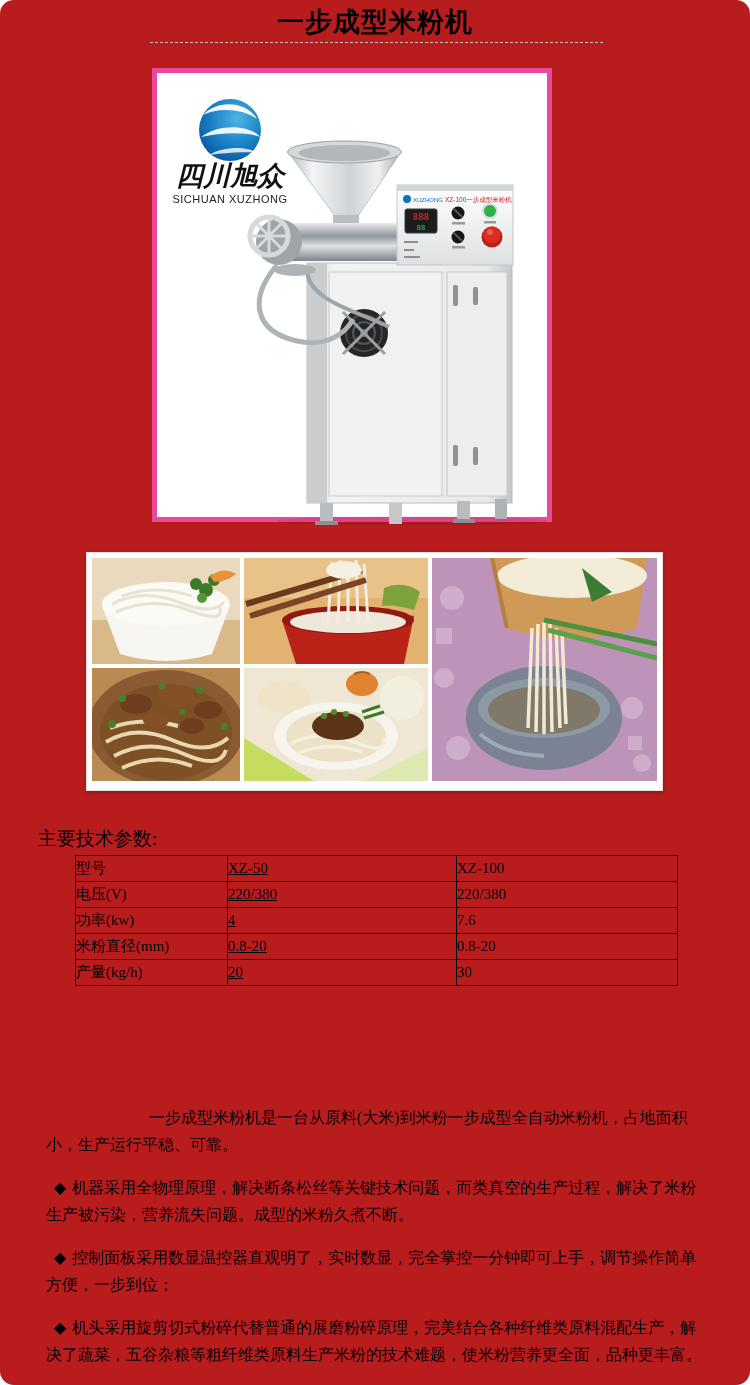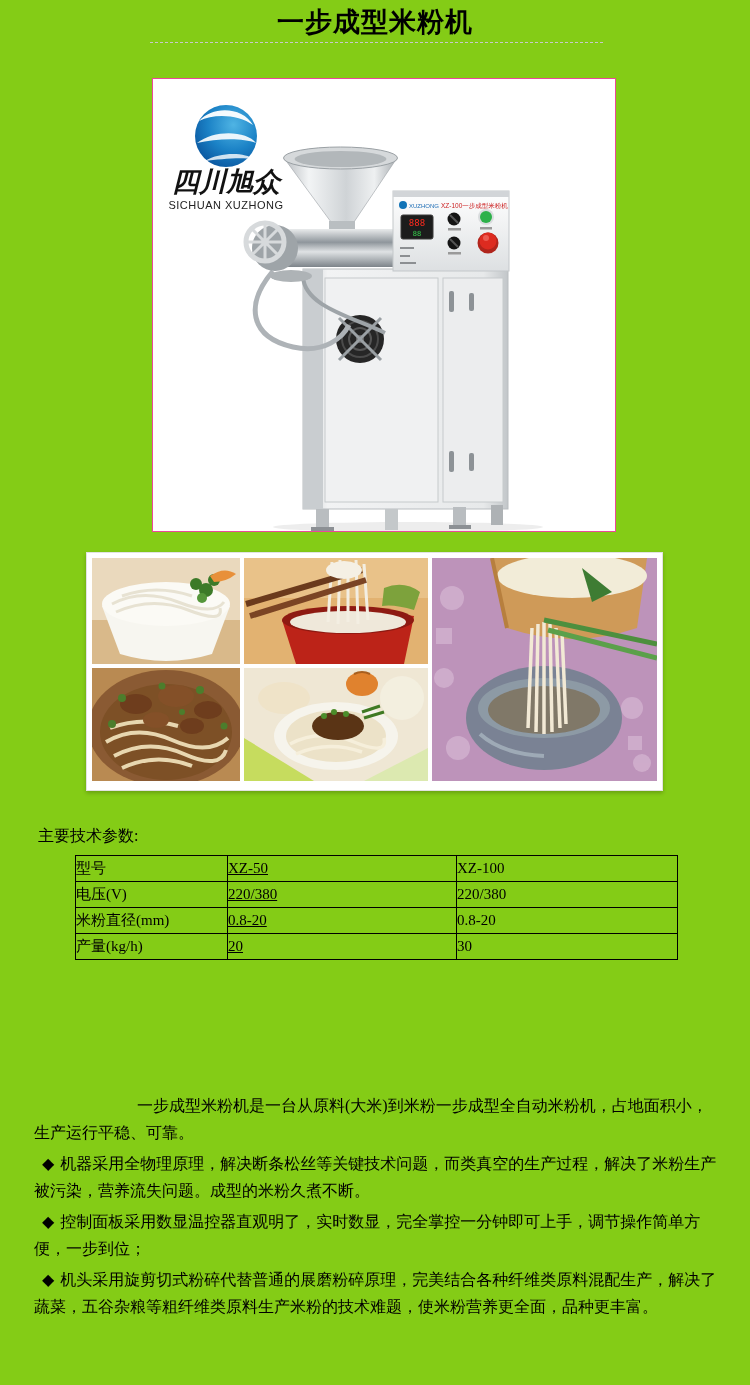--- a/index.html
+++ b/index.html
@@ -1,54 +1,54 @@
 <!DOCTYPE html>
 <html><head>
 <meta charset="utf-8">
 <style>
   * { margin:0; padding:0; box-sizing:border-box; }
   html,body { background:#ffffff; }
   body { width:750px; font-family:"Liberation Serif","DejaVu Serif",serif; color:#000; }
-  .page { position:relative; width:750px; height:1385px; background:#84cc16; overflow:hidden; }
+  .page { position:relative; width:750px; height:1385px; background:#b91c1c; overflow:hidden;border-radius:14px; }
 
   .title { position:absolute; top:4px; left:0; width:100%; text-align:center;
            font-family:"Liberation Sans","DejaVu Sans",sans-serif;
            font-size:27px; font-weight:bold; letter-spacing:1px; }
 
   .divider { position:absolute; top:42px; left:150px; width:453px; height:0;
              border-top:1px dashed #c9c9c9; }
 
   
-  .machine-box { position:absolute; top:78px; left:152px; width:464px; height:454px;
-                 border:1px solid #ec4899; background:#fff; }
+  .machine-box { position:absolute; top:68px; left:152px; width:400px; height:454px;
+                 border:5px solid #ec4899; background:#fff; }
   .machine-box svg { display:block; }
 
   
   .food-grid { position:absolute; top:552px; left:86px; width:577px; height:239px;
                background:#fff; border:1px solid #e2e2e2; padding:5px;
                box-shadow:0 2px 4px rgba(0,0,0,0.22);
                display:grid; grid-template-columns:148px 184px 225px;
                grid-template-rows:106px 113px; gap:4px; }
   .food-cell { overflow:hidden; }
   .food-cell svg { display:block; width:100%; height:100%; }
   .cell-tall { grid-column:3; grid-row:1 / 3; }
 
   
-  .specs-heading { position:absolute; top:826px; left:38px; font-size:16px;text-align:right; }
+  .specs-heading { position:absolute; top:826px; left:38px; font-size:19px;text-align:right; }
   table.specs { position:absolute; top:855px; left:75px; border-collapse:collapse;
                 table-layout:fixed; font-size:15px; }
   table.specs td { border:1px solid #000; height:26px; padding:0; white-space:nowrap; }
   td.c1 { width:152px; padding-left:13px;margin-left:40px; }
   td.c2 { width:229px; padding-left:78px;text-decoration:underline; }
   td.c3 { width:221px; padding-left:82px; }
 
   
   .description { position:absolute; top:1088px; left:30px; width:692px;
                  font-size:16px; line-height:27px; }
-  .description p { margin:4px; }
+  .description p { margin:16px; }
   .p-intro { text-indent:103px; }
   .bullet { margin-left:8px; margin-right:6px; }
 </style>
 </head>
 <body>
 
 <div class="page">
 
   <h1 class="title">一步成型米粉机</h1>
   <div class="divider"></div>
@@ -336,20 +336,25 @@
         <td class="c1">型号</td>
         <td class="c2">XZ-50</td>
         <td class="c3">XZ-100</td>
       </tr>
       <tr>
         <td class="c1">电压(V)</td>
         <td class="c2">220/380</td>
         <td class="c3">220/380</td>
       </tr>
       <tr>
+        <td class="c1">功率(kw)</td>
+        <td class="c2">4</td>
+        <td class="c3">7.6</td>
+      </tr>
+      <tr>
         <td class="c1">米粉直径(mm)</td>
         <td class="c2">0.8-20</td>
         <td class="c3">0.8-20</td>
       </tr>
       <tr>
         <td class="c1">产量(kg/h)</td>
         <td class="c2">20</td>
         <td class="c3">30</td>
       </tr>
     </tbody>

